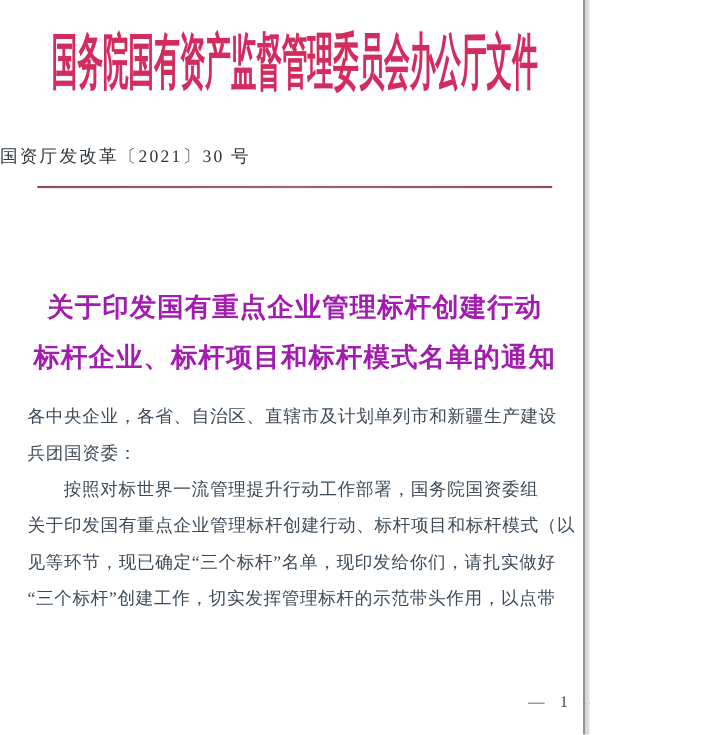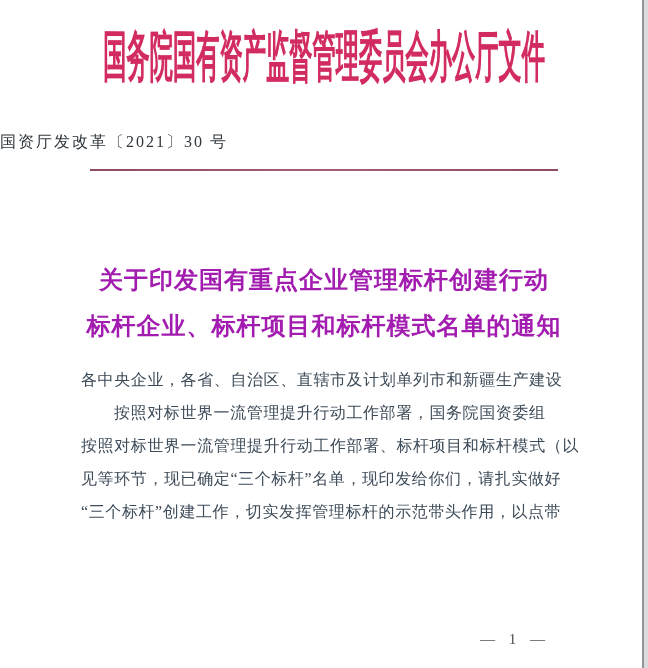--- a/index.html
+++ b/index.html
@@ -3,21 +3,21 @@
 <meta charset="utf-8">
 <style>
   * { margin: 0; padding: 0; box-sizing: border-box; }
   html, body { background: #ffffff; }
   body {
     width: 648px; height: 668px;
     font-family: "Liberation Serif", "DejaVu Serif", serif;
   }
   .page {
     position: relative;
-    width: 648px; height: 668px;
+    width: 536px; height: 668px;
     background: #ffffff;
     overflow: hidden;
   }
   
   .scan-edge-dark {
     position: absolute; top: 0; bottom: 0; right: 4px;
     width: 2px; background: #8f959a;
   }
   .scan-edge-light {
     position: absolute; top: 0; bottom: 0; right: 0;
@@ -82,22 +82,23 @@
 
   <div class="red-rule"></div>
 
   <div class="doc-title">
     <div>关于印发国有重点企业管理标杆创建行动</div>
     <div>标杆企业、标杆项目和标杆模式名单的通知</div>
   </div>
 
   <div class="doc-body">
     <div class="line">各中央企业，各省、自治区、直辖市及计划单列市和新疆生产建设</div>
+    <div class="line">兵团国资委：</div>
     <div class="line indent">按照对标世界一流管理提升行动工作部署，国务院国资委组</div>
-    <div class="line">按照对标世界一流管理提升行动工作部署、标杆项目和标杆模式（以</div>
+    <div class="line">关于印发国有重点企业管理标杆创建行动、标杆项目和标杆模式（以</div>
     <div class="line">见等环节，现已确定“三个标杆”名单，现印发给你们，请扎实做好</div>
     <div class="line">“三个标杆”创建工作，切实发挥管理标杆的示范带头作用，以点带</div>
   </div>
 
   <div class="page-number">— 1 —</div>
 
   <div class="scan-edge-light"></div>
   <div class="scan-edge-dark"></div>
 
 </div>

